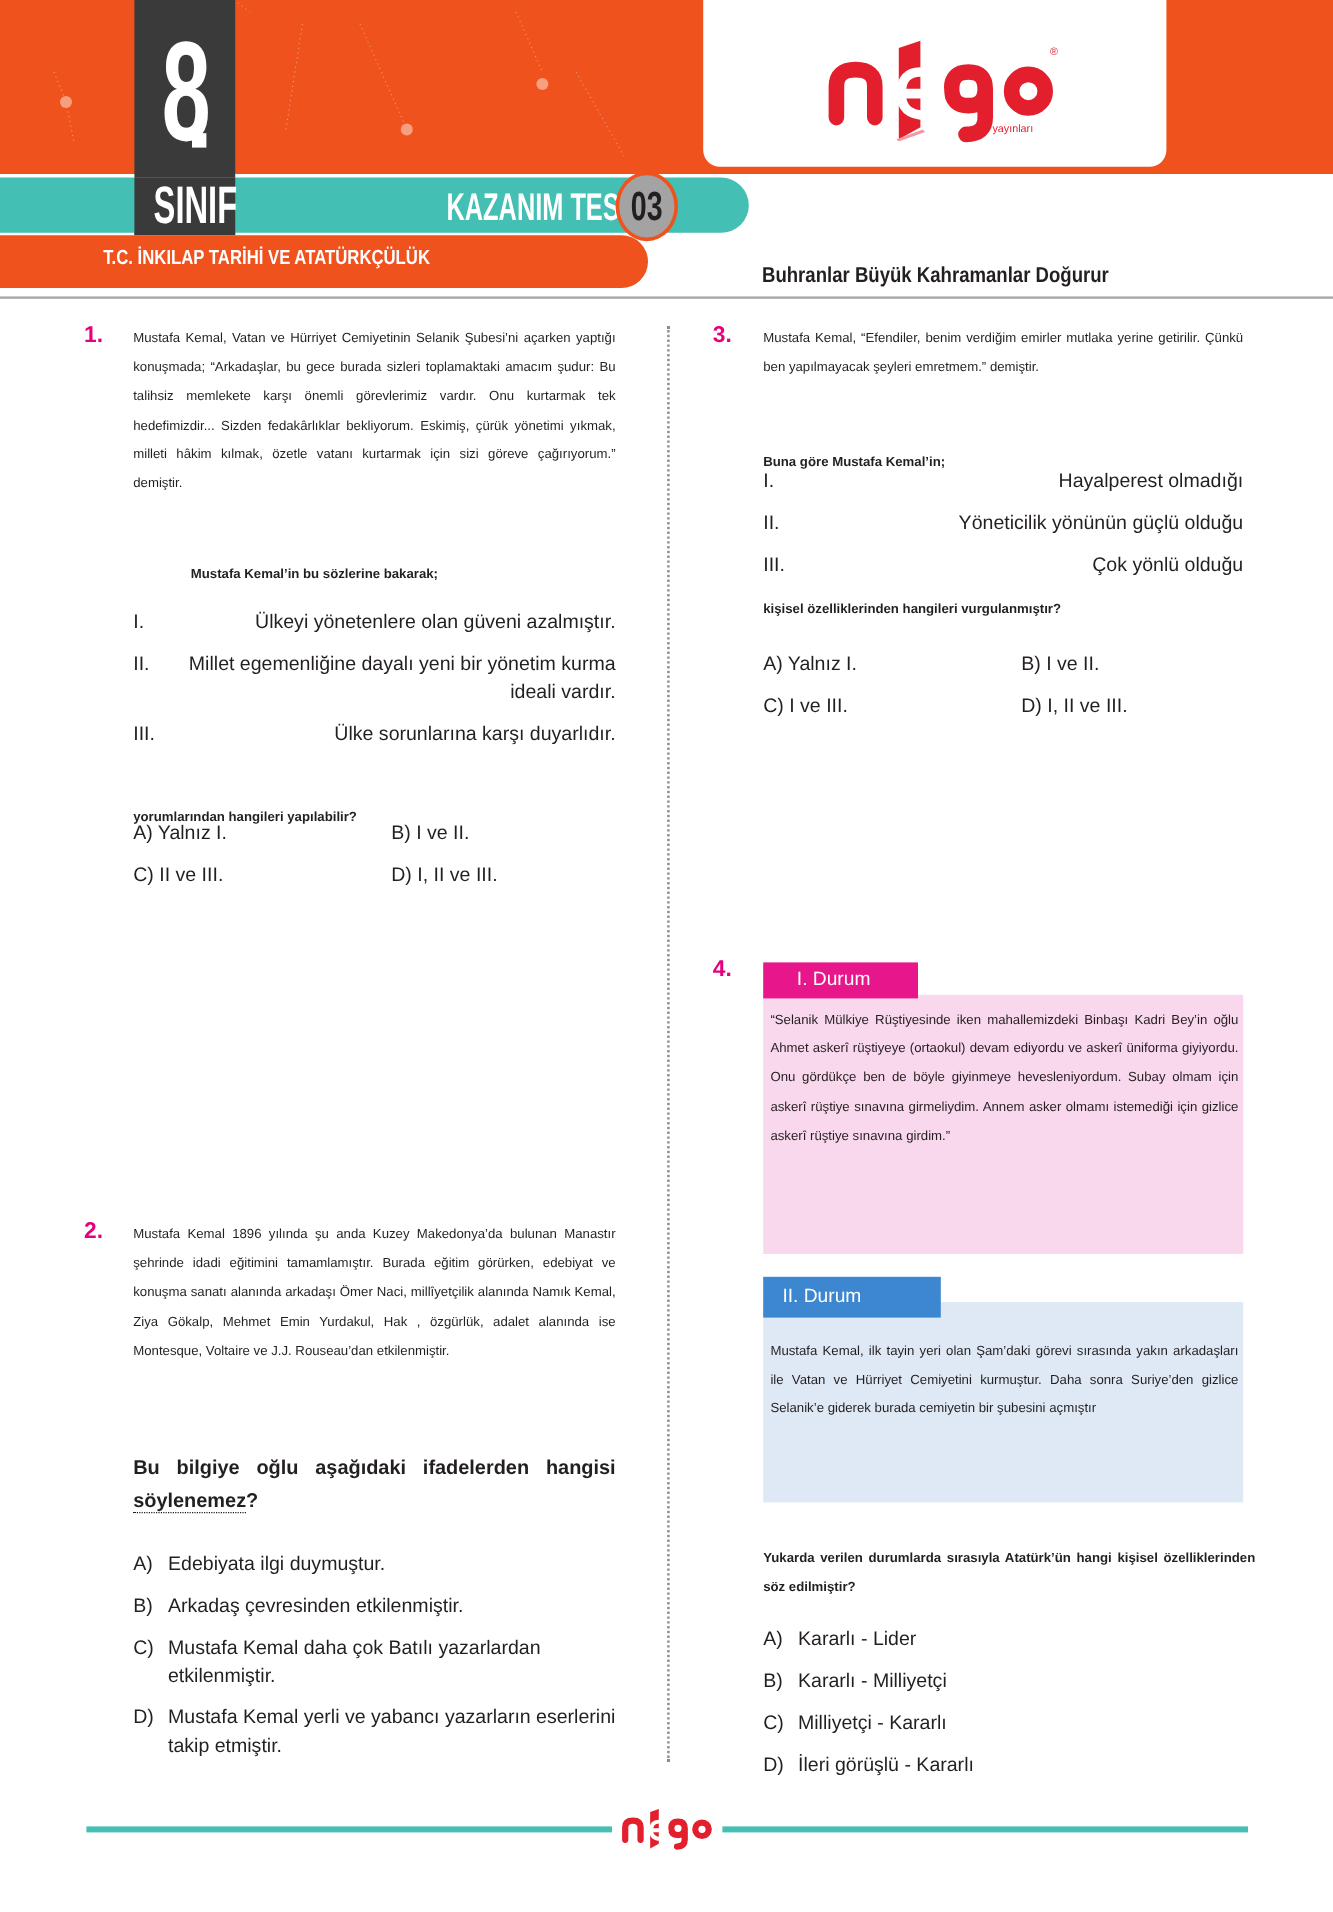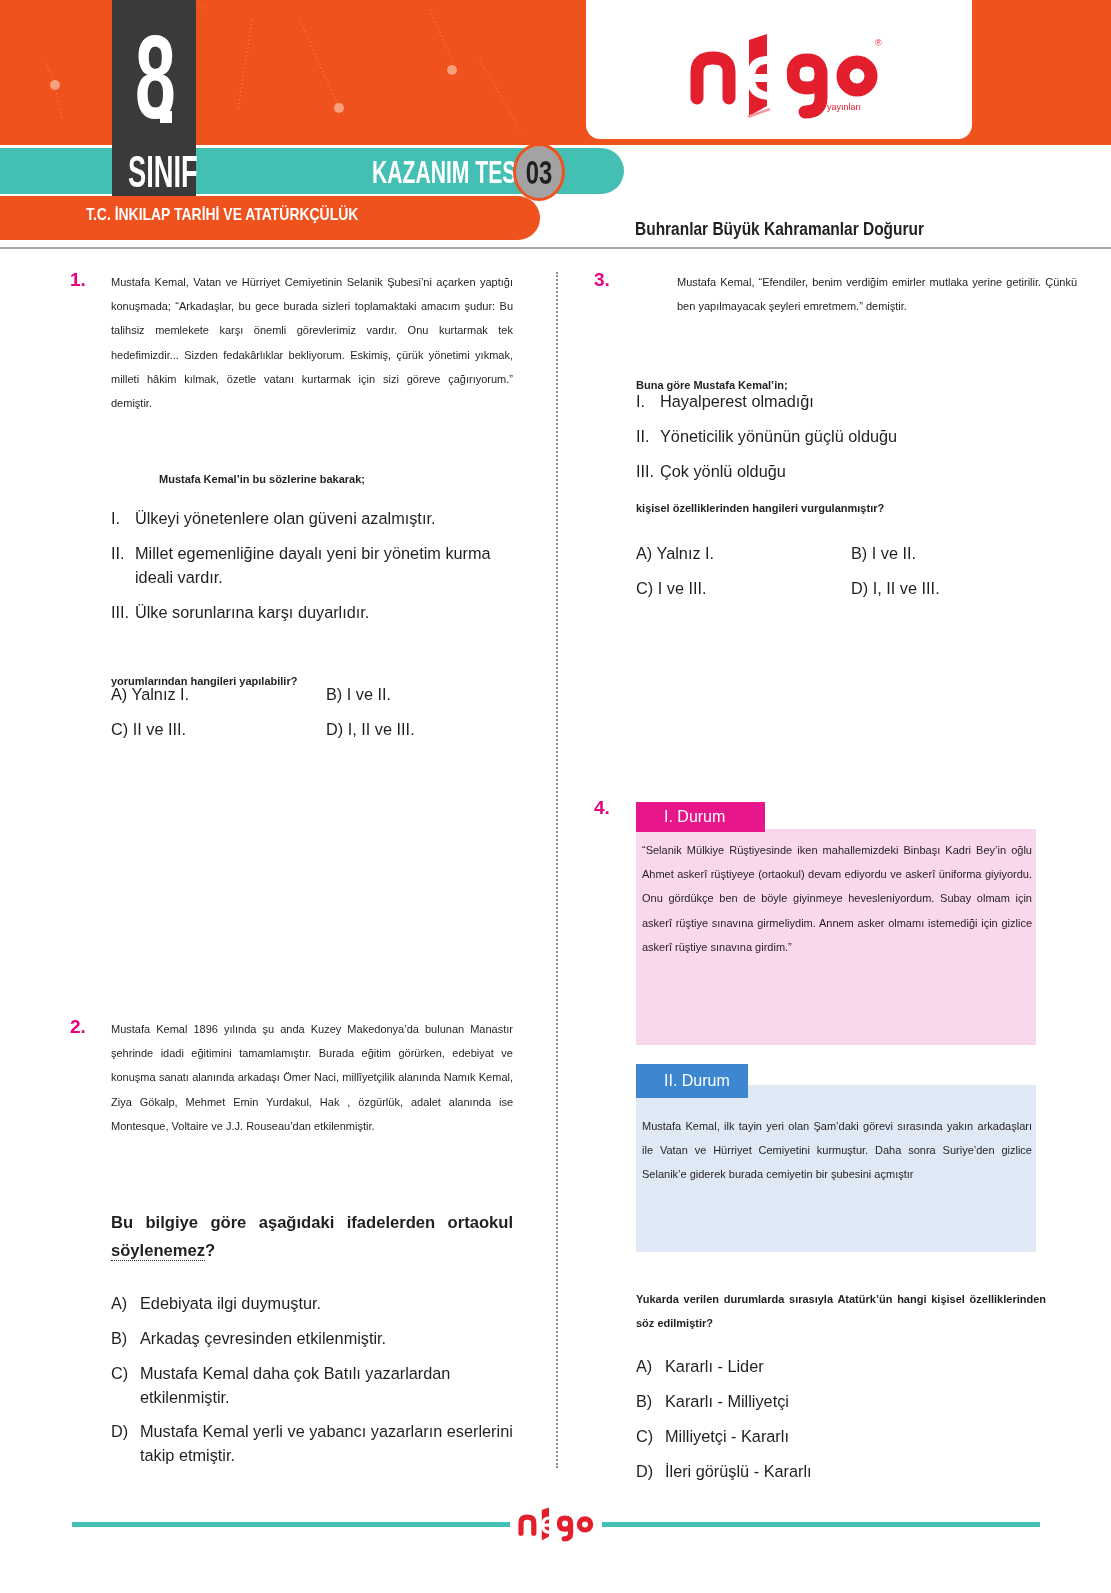--- a/index.html
+++ b/index.html
@@ -32,33 +32,33 @@
   .hdr-rule { position: absolute; left: 0; top: 247px; width: 1111px; height: 2px; background: #a9a9a9; }
 
   
   .col-divider { position: absolute; left: 556px; top: 272px; width: 0; height: 1196px; border-left: 2px dotted #8c8c8c; }
 
   .qnum { position: absolute; color: #e6007e; font-weight: bold; font-size: 19px; line-height: 24px; }
   .para { position: absolute; font-size: 11px; line-height: 24.2px; text-align: justify; color: #231f20; }
   .bold { font-weight: bold; }
   .roman { position: absolute; font-size: 16.3px; line-height: 24.2px; }
   .roman .rn { position: absolute; left: 0; top: 0; }
-  .roman .rt { display: block; padding-left: 24px; }
+  .roman .rt { display: block; padding-left: 24px; text-align: right; }
   .opt { position: absolute; font-size: 16.3px; line-height: 24px; white-space: nowrap; text-align: center; }
   .opt2 { position: absolute; font-size: 16.3px; line-height: 24.2px; }
   .opt2 .ol { position: absolute; left: 0; top: 0; }
   .opt2 .ot { display: block; padding-left: 29px; }
   .underline-dotted { border-bottom: 1.5px dotted #231f20; }
 
   .box-pink { position: absolute; left: 636px; top: 829px; width: 400px; height: 216px; background: #f9d7ec; }
   .lbl-pink { position: absolute; left: 636px; top: 802px; width: 129px; height: 30px; background: #e8168b; color: #fff;
     font-size: 16px; line-height: 30px; padding-left: 28px; }
   .box-blue { position: absolute; left: 636px; top: 1085px; width: 400px; height: 167px; background: #dfe8f5; }
-  .lbl-blue { position: absolute; left: 636px; top: 1064px; width: 112px; height: 34px; background: #3d87d0; color: #fff;
-    font-size: 16px; line-height: 34px; padding-left: 28px; }
+  .lbl-blue { position: absolute; left: 636px; top: 1064px; width: 148px; height: 34px; background: #3d87d0; color: #fff;
+    font-size: 16px; line-height: 34px; padding-left: 16px; }
 
   
   .foot-line-l { position: absolute; left: 72px; top: 1522px; width: 438px; height: 5px; background: #43bfb3; }
   .foot-line-r { position: absolute; left: 602px; top: 1522px; width: 438px; height: 5px; background: #43bfb3; }
   .foot-logo { position: absolute; left: 516px; top: 1506px; width: 82px; height: 36px; }
 </style>
 </head>
 <body>
 
 <div class="hdr-orange"></div>
@@ -124,42 +124,42 @@
 </div>
 <div class="para bold" style="left:111px;top:637px;width:402px;margin-top:32px;">yorumlarından hangileri yapılabilir?</div>
 <div class="opt" style="left:111px;top:682px;">A) Yalnız I.</div>
 <div class="opt" style="left:326px;top:682px;">B) I ve II.</div>
 <div class="opt" style="left:111px;top:717px;">C) II ve III.</div>
 <div class="opt" style="left:326px;top:717px;">D) I, II ve III.</div>
 
 <div class="qnum" style="left:70px;top:1015px;">2.</div>
 <div class="para" style="left:111px;top:1017px;width:402px;">Mustafa Kemal 1896 yılında şu anda Kuzey Makedonya’da bulunan Manastır şehrinde idadi eğitimini tamamlamıştır. Burada eğitim görürken, edebiyat ve konuşma sanatı alanında arkadaşı Ömer Naci, millîyetçilik alanında Namık Kemal, Ziya Gökalp, Mehmet Emin Yurdakul, Hak , özgürlük, adalet alanında ise Montesque, Voltaire ve J.J. Rouseau’dan etkilenmiştir.</div>
 <div class="para bold" style="left:111px;top:1209px;width:402px;font-size:16.6px;line-height:28px;">
-  <span>Bu bilgiye göre aşağıdaki ifadelerden ortaokul</span>
+  <span>Bu bilgiye oğlu aşağıdaki ifadelerden hangisi</span>
   <span class="underline-dotted">söylenemez</span><span>?</span>
 </div>
 <div class="opt2" style="left:111px;top:1291px;width:402px;">
   <span class="ol">A)</span>
   <span class="ot">Edebiyata ilgi duymuştur.</span>
 </div>
 <div class="opt2" style="left:111px;top:1326px;width:402px;">
   <span class="ol">B)</span>
   <span class="ot">Arkadaş çevresinden etkilenmiştir.</span>
 </div>
 <div class="opt2" style="left:111px;top:1361px;width:402px;">
   <span class="ol">C)</span>
   <span class="ot">Mustafa Kemal daha çok Batılı yazarlardan etkilenmiştir.</span>
 </div>
 <div class="opt2" style="left:111px;top:1419px;width:402px;">
   <span class="ol">D)</span>
   <span class="ot">Mustafa Kemal yerli ve yabancı yazarların eserlerini takip etmiştir.</span>
 </div>
 
 <div class="qnum" style="left:594px;top:268px;">3.</div>
-<div class="para" style="left:636px;top:270px;width:400px;margin-left:41px;">Mustafa Kemal, “Efendiler, benim verdiğim emirler mutlaka yerine getirilir. Çünkü ben yapılmayacak şeyleri emretmem.” demiştir.</div>
+<div class="para" style="left:636px;top:270px;width:400px;">Mustafa Kemal, “Efendiler, benim verdiğim emirler mutlaka yerine getirilir. Çünkü ben yapılmayacak şeyleri emretmem.” demiştir.</div>
 <div class="para bold" style="left:636px;top:373px;width:400px;">Buna göre Mustafa Kemal’in;</div>
 <div class="roman" style="left:636px;top:389px;width:400px;">
   <span class="rn">I.</span>
   <span class="rt">Hayalperest olmadığı</span>
 </div>
 <div class="roman" style="left:636px;top:424px;width:400px;">
   <span class="rn">II.</span>
   <span class="rt">Yöneticilik yönünün güçlü olduğu</span>
 </div>
 <div class="roman" style="left:636px;top:459px;width:400px;">

